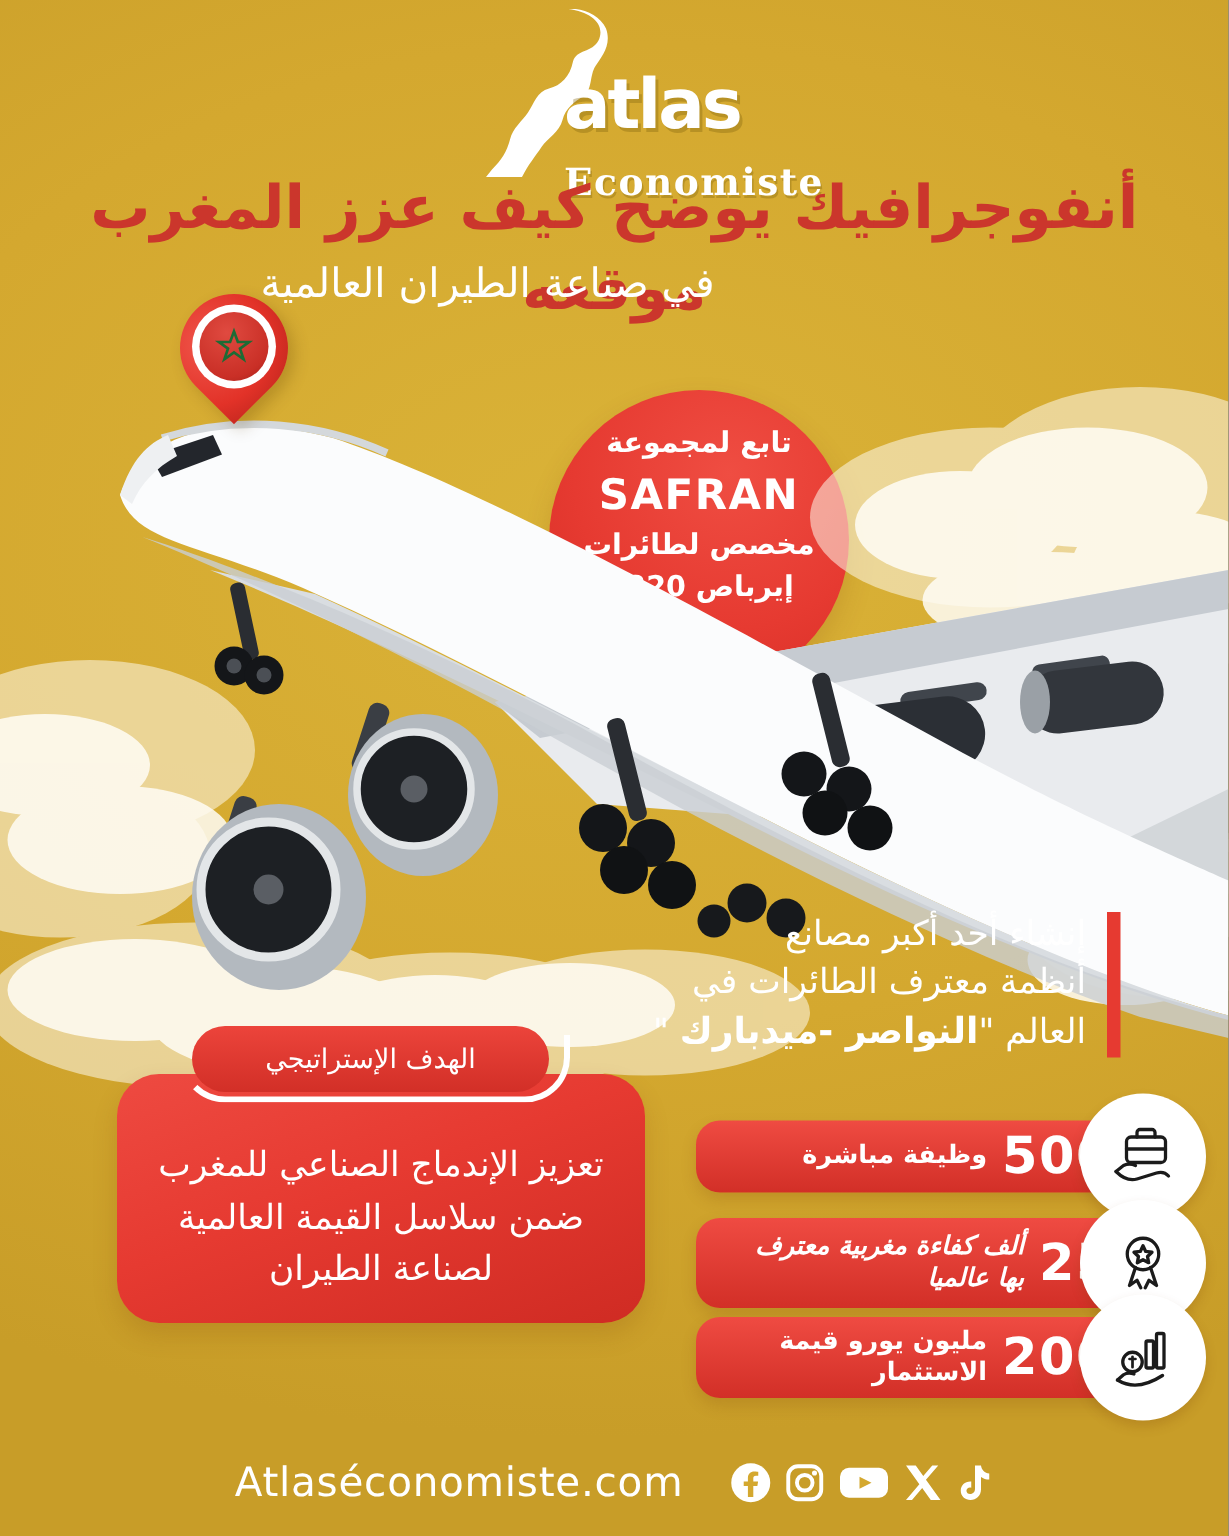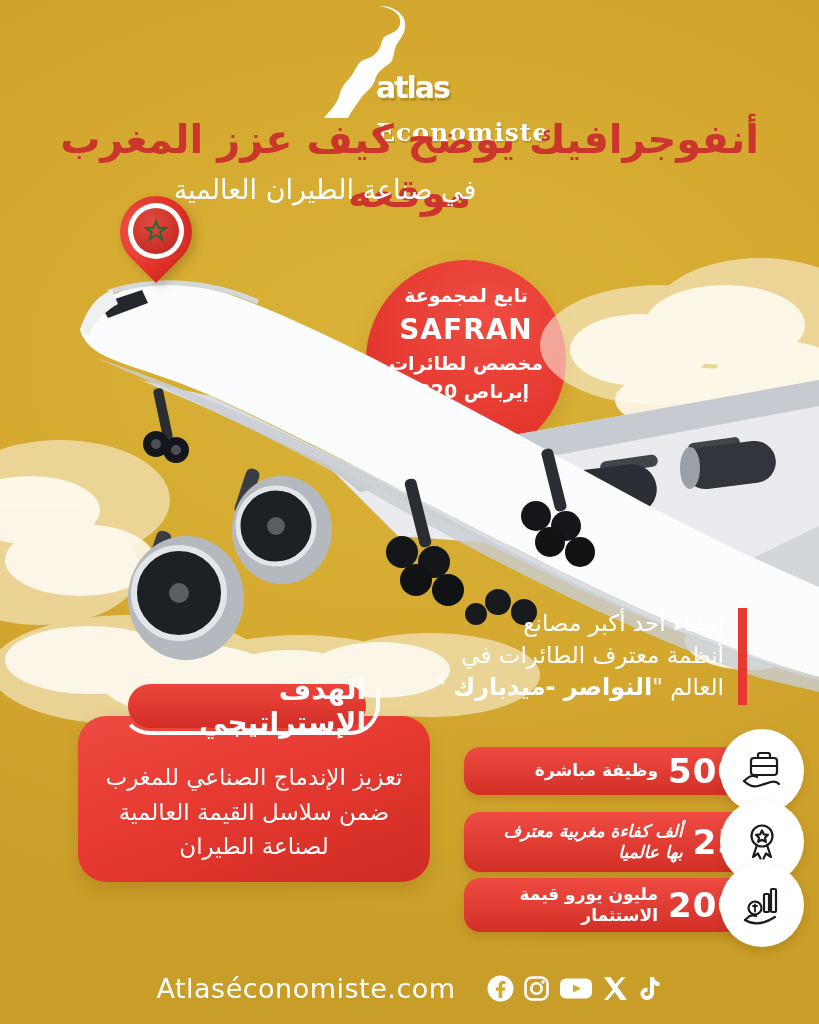--- a/index.html
+++ b/index.html
@@ -18,23 +18,22 @@
     background:radial-gradient(ellipse 900px 600px at 50% 35%, #dab338 0%, var(--bg) 55%, var(--bg-deep) 100%);
   }
   svg{display:block;}
   .abs{position:absolute;}
 
   
   .logo-wrap{left:318px;top:4px;width:200px;height:112px;z-index:6;}
   .logo-map{position:absolute;left:6px;top:2px;}
   .logo-text{position:absolute;left:58px;top:42px;text-align:left;}
   .logo-atlas{
-    font-size:30px;font-weight:800;color:#fff;letter-spacing:-2px;line-height:1;
+    font-size:46px;font-weight:800;color:#fff;letter-spacing:-2px;line-height:1;
     text-shadow:2px 3px 0 rgba(130,100,15,.35);
-    margin-top:27px;
   }
   .logo-econ{
     font-family:"DejaVu Serif",serif;font-size:25px;font-weight:700;color:#fff;
     letter-spacing:1px;line-height:1;margin-top:17px;
     text-shadow:1px 2px 0 rgba(130,100,15,.35);
   }
 
   
   .headline{
     left:0;top:112px;width:819px;text-align:center;direction:rtl;z-index:6;
@@ -78,21 +77,21 @@
     color:#fff;font-size:23px;line-height:1.38;font-weight:500;
     border-right:9px solid var(--red);padding-right:14px;
   }
   .factory b{font-size:24px;font-weight:800;}
 
   
   .goal-label{
     left:128px;top:684px;width:238px;height:44px;z-index:6;
     background:linear-gradient(180deg,#ec443b,var(--red-dark));
     border-radius:22px;display:flex;align-items:center;justify-content:center;
-    color:#fff;font-size:28px;font-weight:700;direction:rtl;
+    color:#fff;font-size:18px;font-weight:400;direction:rtl;
   }
   .goal-label::after{
     content:"";position:absolute;left:-8px;right:-14px;top:6px;bottom:-7px;
     border:4px solid #fff;border-top:none;border-radius:0 0 30px 30px;
     border-left-color:transparent;pointer-events:none;
   }
   .goal-box{
     left:78px;top:716px;width:352px;height:166px;z-index:5;
     background:linear-gradient(160deg,#ee4a41 0%,var(--red) 45%,#cf2b23 100%);
     border-radius:28px;display:flex;align-items:center;justify-content:center;

